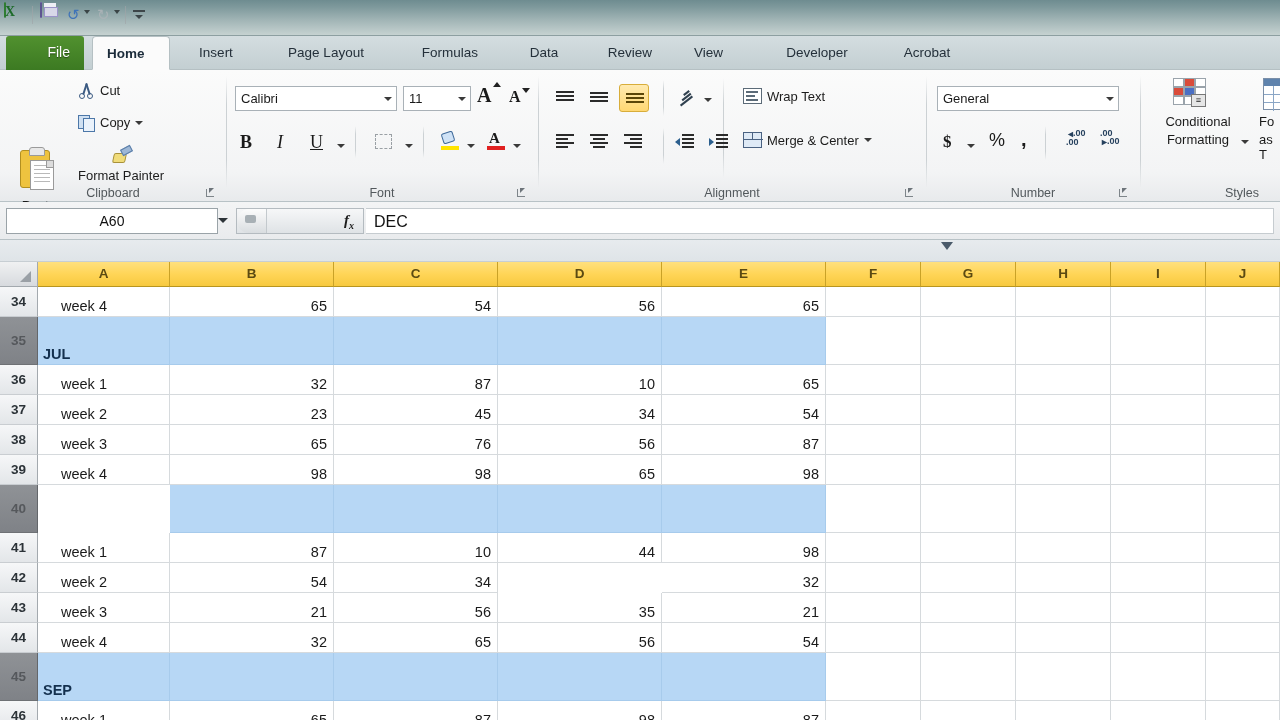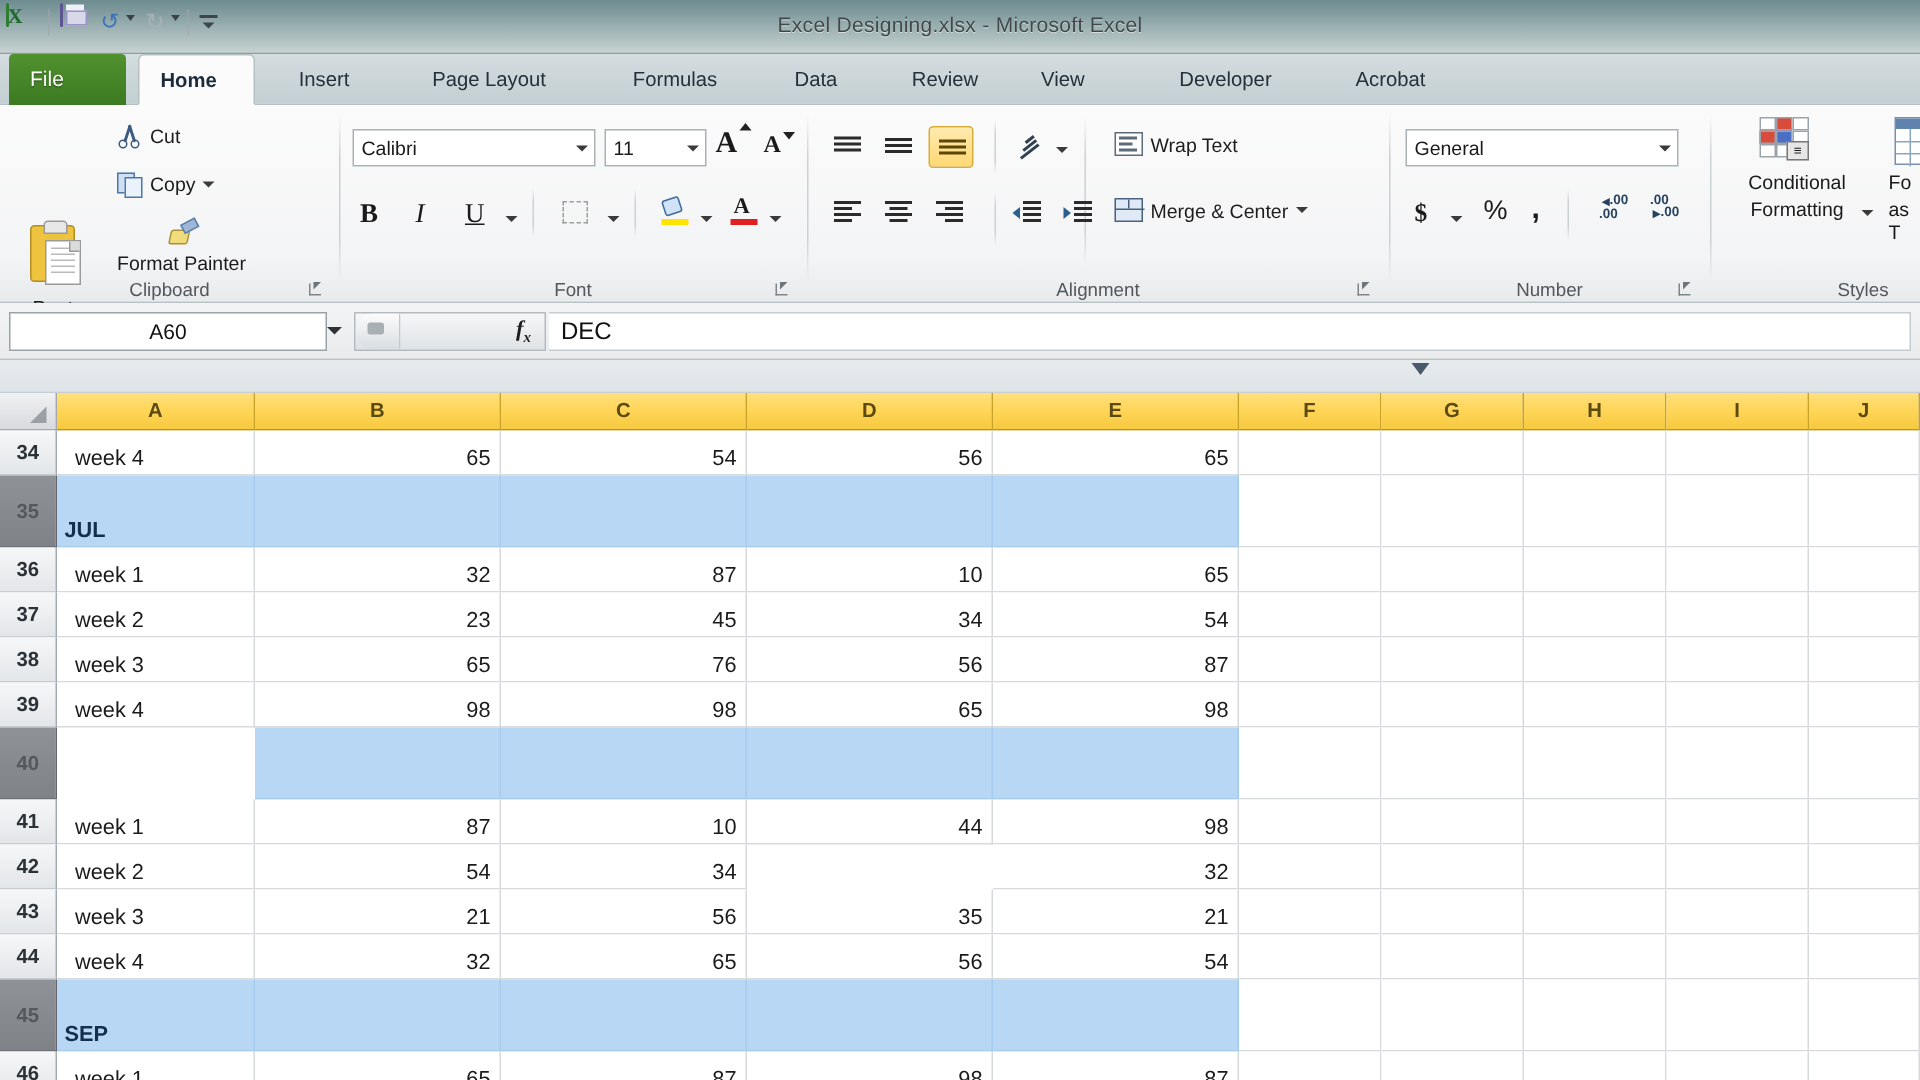--- a/index.html
+++ b/index.html
@@ -48,21 +48,21 @@
   #tabstrip{
     position:absolute; left:0; top:36px; width:1280px; height:34px;
     background:linear-gradient(to bottom,#d4dde0,#c3cfd2);
     border-bottom:1px solid #b5c0c3;
   }
   .tab{
     position:absolute; top:0; height:34px; line-height:33px; padding:0 14px;
     font-size:13.5px; color:#24303a; cursor:default; white-space:nowrap;
   }
   .tab.file{
-    left:6px; width:78px; text-align:left; color:#fff; font-size:14px;
+    left:6px; width:78px; text-align:right; color:#fff; font-size:14px;
     background:linear-gradient(to bottom,#51912f,#3c7a22);
     border-radius:3px 3px 0 0;
     text-shadow:0 1px 1px rgba(0,0,0,.45);
   }
   .tab.active{
     background:#fbfbfb; border:1px solid #b5c0c3; border-bottom:1px solid #fbfbfb;
     border-radius:4px 4px 0 0; color:#1b2b3a; font-weight:bold; z-index:3;
   }
 
   
@@ -211,21 +211,21 @@
 
   #gridwrap{ position:absolute; left:38px; top:47px; width:1242px; height:433px; overflow:hidden; }
   .grow{ position:absolute; left:0; width:1242px; }
   .gcell{
     position:absolute; top:0; height:100%;
     border-right:1px solid #d6dadd; border-bottom:1px solid #d6dadd;
     background:#fff;
   }
   .gcell.blue{ background:#b7d7f5; border-right-color:#a7cbec; border-bottom-color:#a7cbec; }
   .gcell .cv{ position:absolute; bottom:2px; font-size:14.5px; color:#1a1a1a; white-space:nowrap; }
-  .gcell.lbl .cv{ left:12px;margin-top:48px; }
+  .gcell.lbl .cv{ left:23px;margin-top:48px; }
   .gcell.num .cv{ right:6px; }
   .gcell.month .cv{ left:5px; font-weight:bold; color:#14304e; }
 </style>
 </head>
 <body>
 
 <div id="titlebar">
   <div id="qat">
     <span class="qat-btn"><span class="xl-logo"></span></span>
     <span class="qat-sep"></span>
@@ -237,21 +237,20 @@
     <span class="arrowbtn">
       <span class="ar" style="color:#a9b2b6;">↻</span>
         <span class="dd"></span>
     </span>
     <span class="qat-sep"></span>
     <span class="qat-more">
       <span class="bar"></span>
         <span class="dd"></span>
     </span>
   </div>
-  <div id="title-text">Excel Designing.xlsx  -  Microsoft Excel</div>
 </div>
 
 <div id="tabstrip">
   <div class="tab file" style="left:6px;width:78px;">File</div>
   <div class="tab active" style="left:92px;width:78px;">Home</div>
   <div class="tab" style="left:176px;width:80px;text-align:center;">Insert</div>
   <div class="tab" style="left:262px;width:128px;text-align:center;">Page Layout</div>
   <div class="tab" style="left:396px;width:108px;text-align:center;">Formulas</div>
   <div class="tab" style="left:508px;width:72px;text-align:center;">Data</div>
   <div class="tab" style="left:584px;width:92px;text-align:center;">Review</div>

